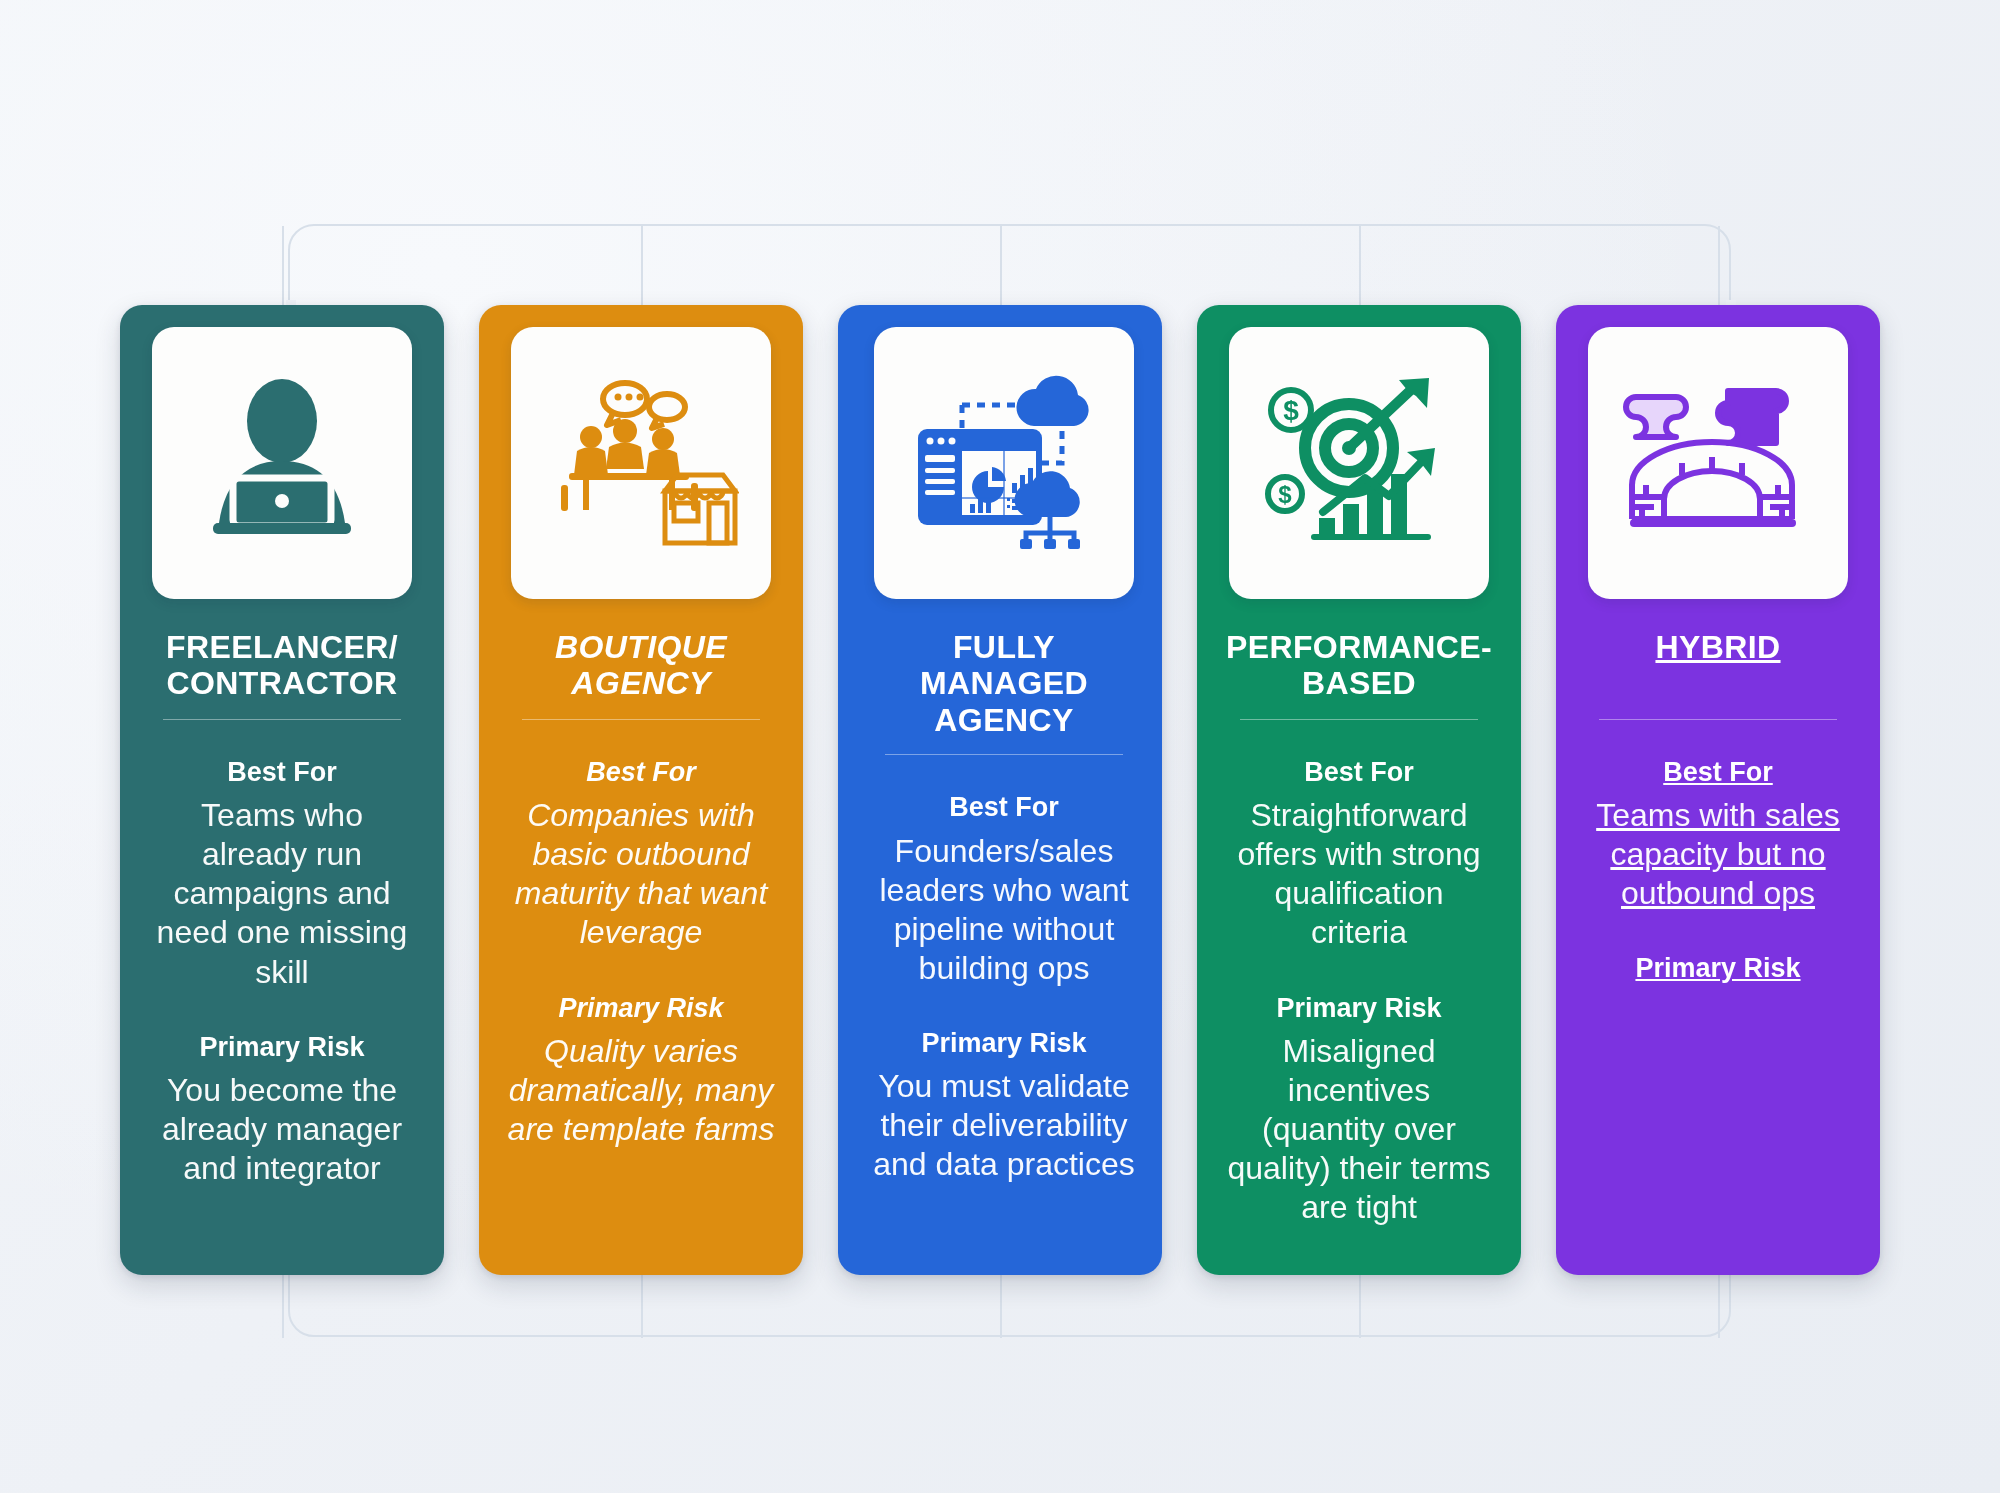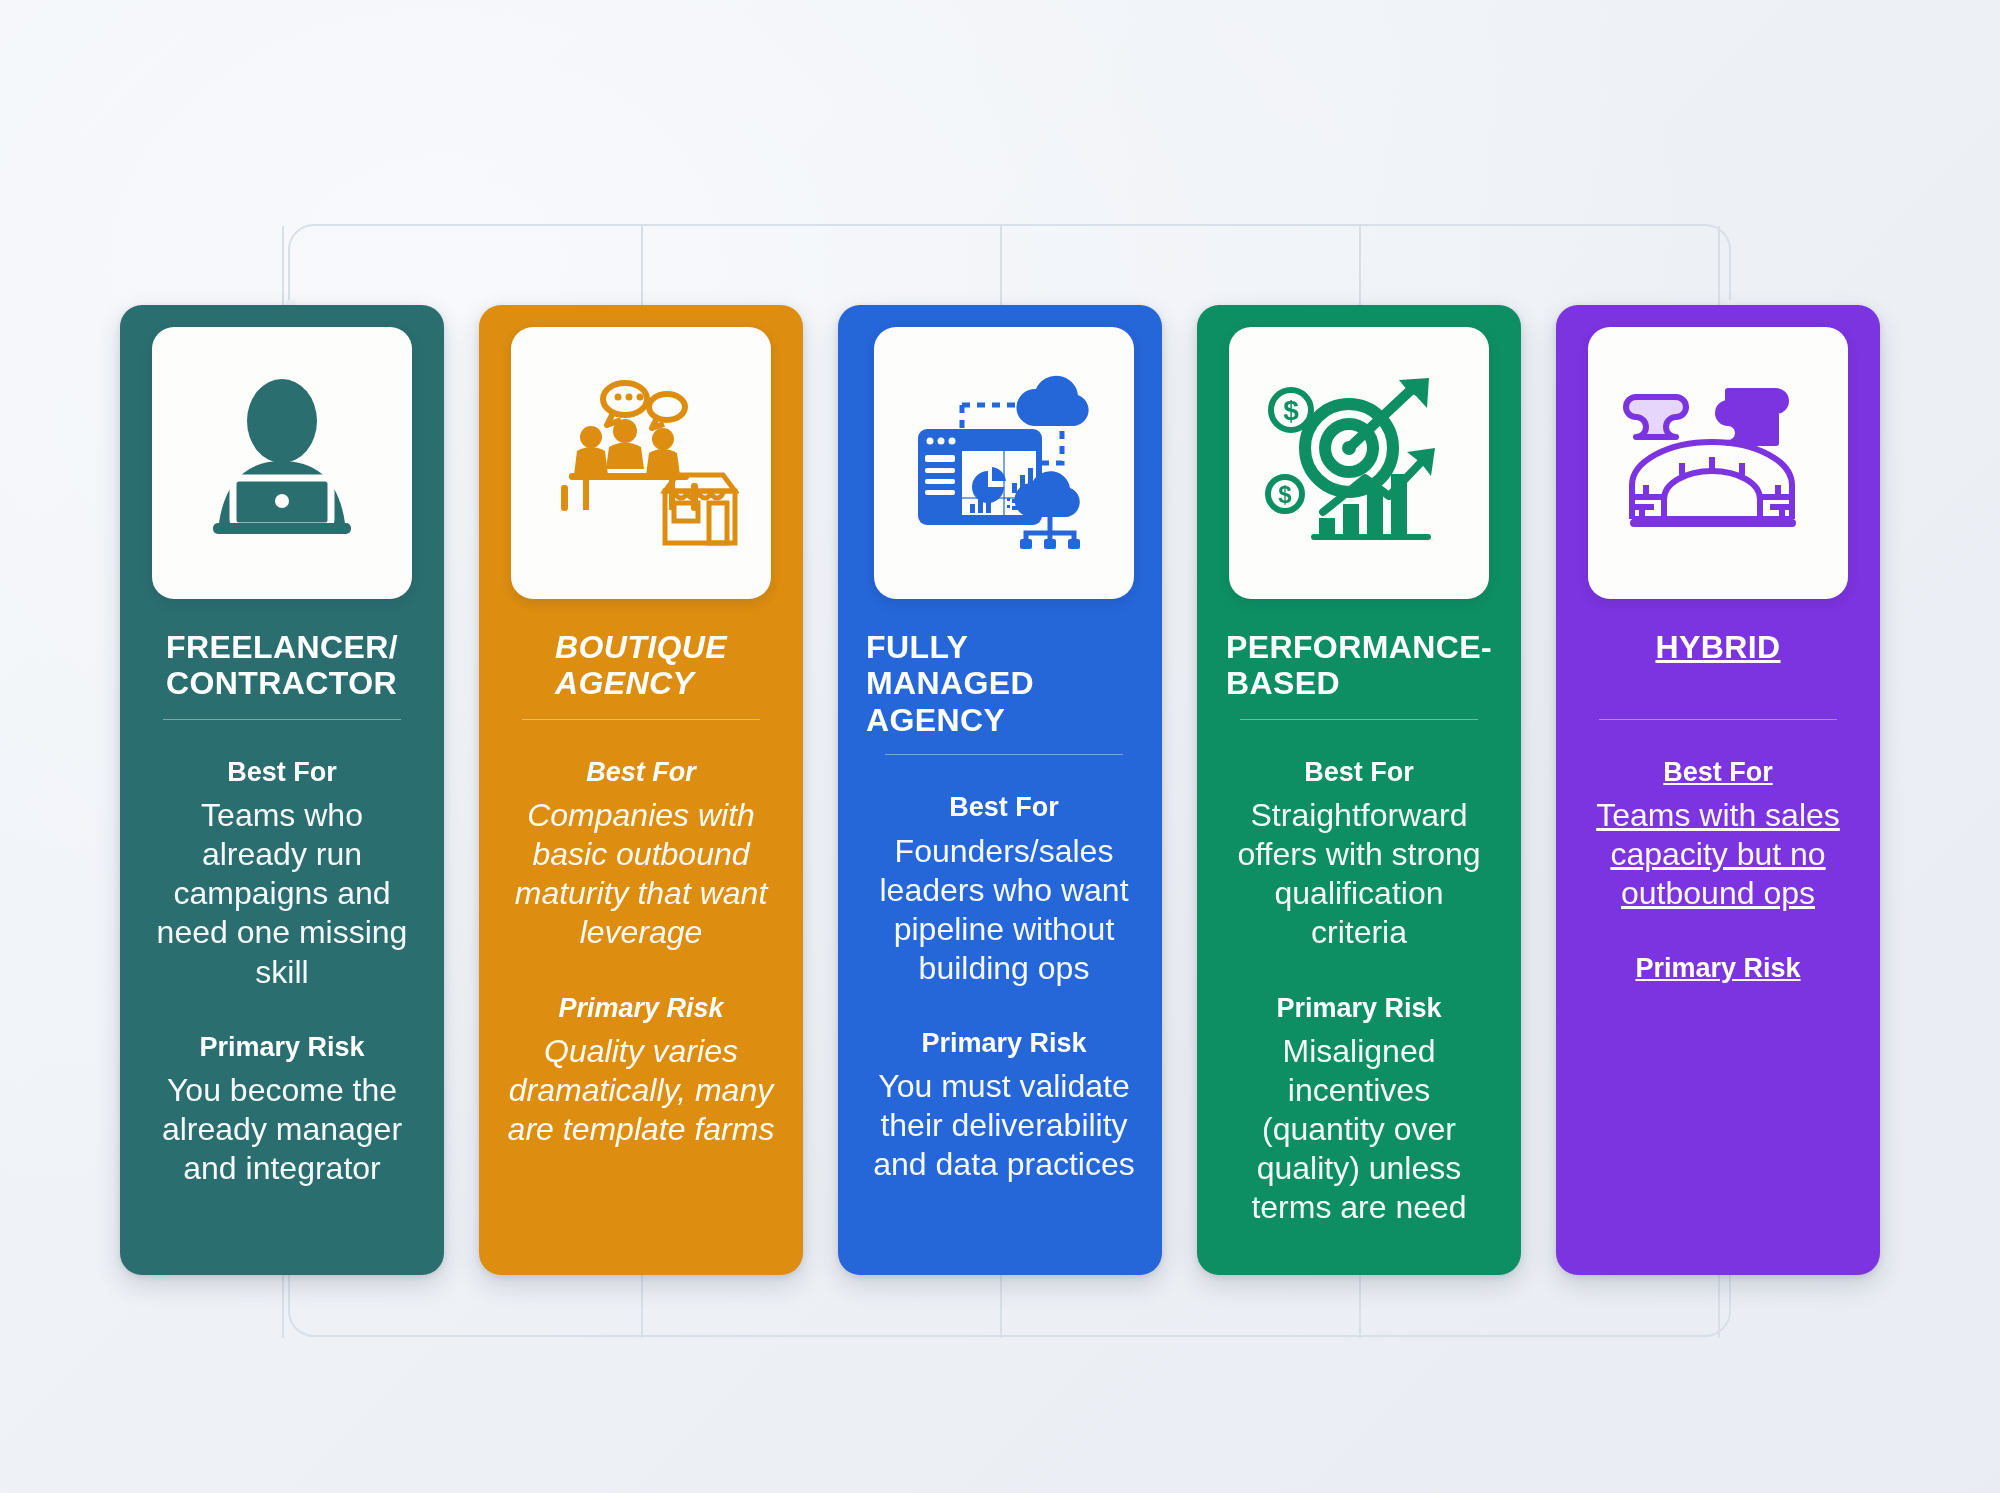--- a/index.html
+++ b/index.html
@@ -91,21 +91,21 @@
     flex: 0 0 auto;
   }
   .icon-tile svg { display: block; }
 
   .card-title {
     margin-top: 30px;
     font-size: 32px;
     font-weight: bold;
     line-height: 1.14;
     letter-spacing: 0.4px;
-    text-align: left;
+    text-align: center;
     text-transform: uppercase;
     min-height: 74px;
     display: flex;
     align-items: flex-start;
     justify-content: center;
   }
 
   .divider {
     margin-top: 16px;
     width: 238px;
@@ -324,21 +324,21 @@
     <div class="card-title">
           <div><span>PERFORMANCE-</span><br><span>BASED</span></div>
         </div>
     <div class="divider"></div>
     <div class="section best">
       <div class="section-label">Best For</div>
       <div class="section-body">Straightforward offers with strong qualification criteria</div>
     </div>
     <div class="section risk">
       <div class="section-label">Primary Risk</div>
-      <div class="section-body">Misaligned incentives (quantity over quality) unless terms are need</div>
+      <div class="section-body">Misaligned incentives (quantity over quality) their terms are tight</div>
     </div>
   </div>
       <div class="card" style="background: rgb(124, 51, 224); text-decoration: underline;">
     <div class="icon-tile">
       <span class="icon-glyph">
             <svg width="196" height="180" viewBox="0 0 196 180">
         <g stroke="#7c33e0" stroke-width="6" stroke-linejoin="round">
           <path d="M16 24 h40 a10 10 0 0 1 0 20 a10 10 0 0 0 0 20 h-40 a10 10 0 0 0 0 -20 a10 10 0 0 1 0 -20 z" fill="#e7d6fb"></path>
           <path d="M108 18 h48 a10 10 0 0 1 0 20 v32 h-48 a10 10 0 0 0 0 -20 a10 10 0 0 1 0 -20 z" fill="#7c33e0" stroke="#7c33e0"></path>
         </g>

